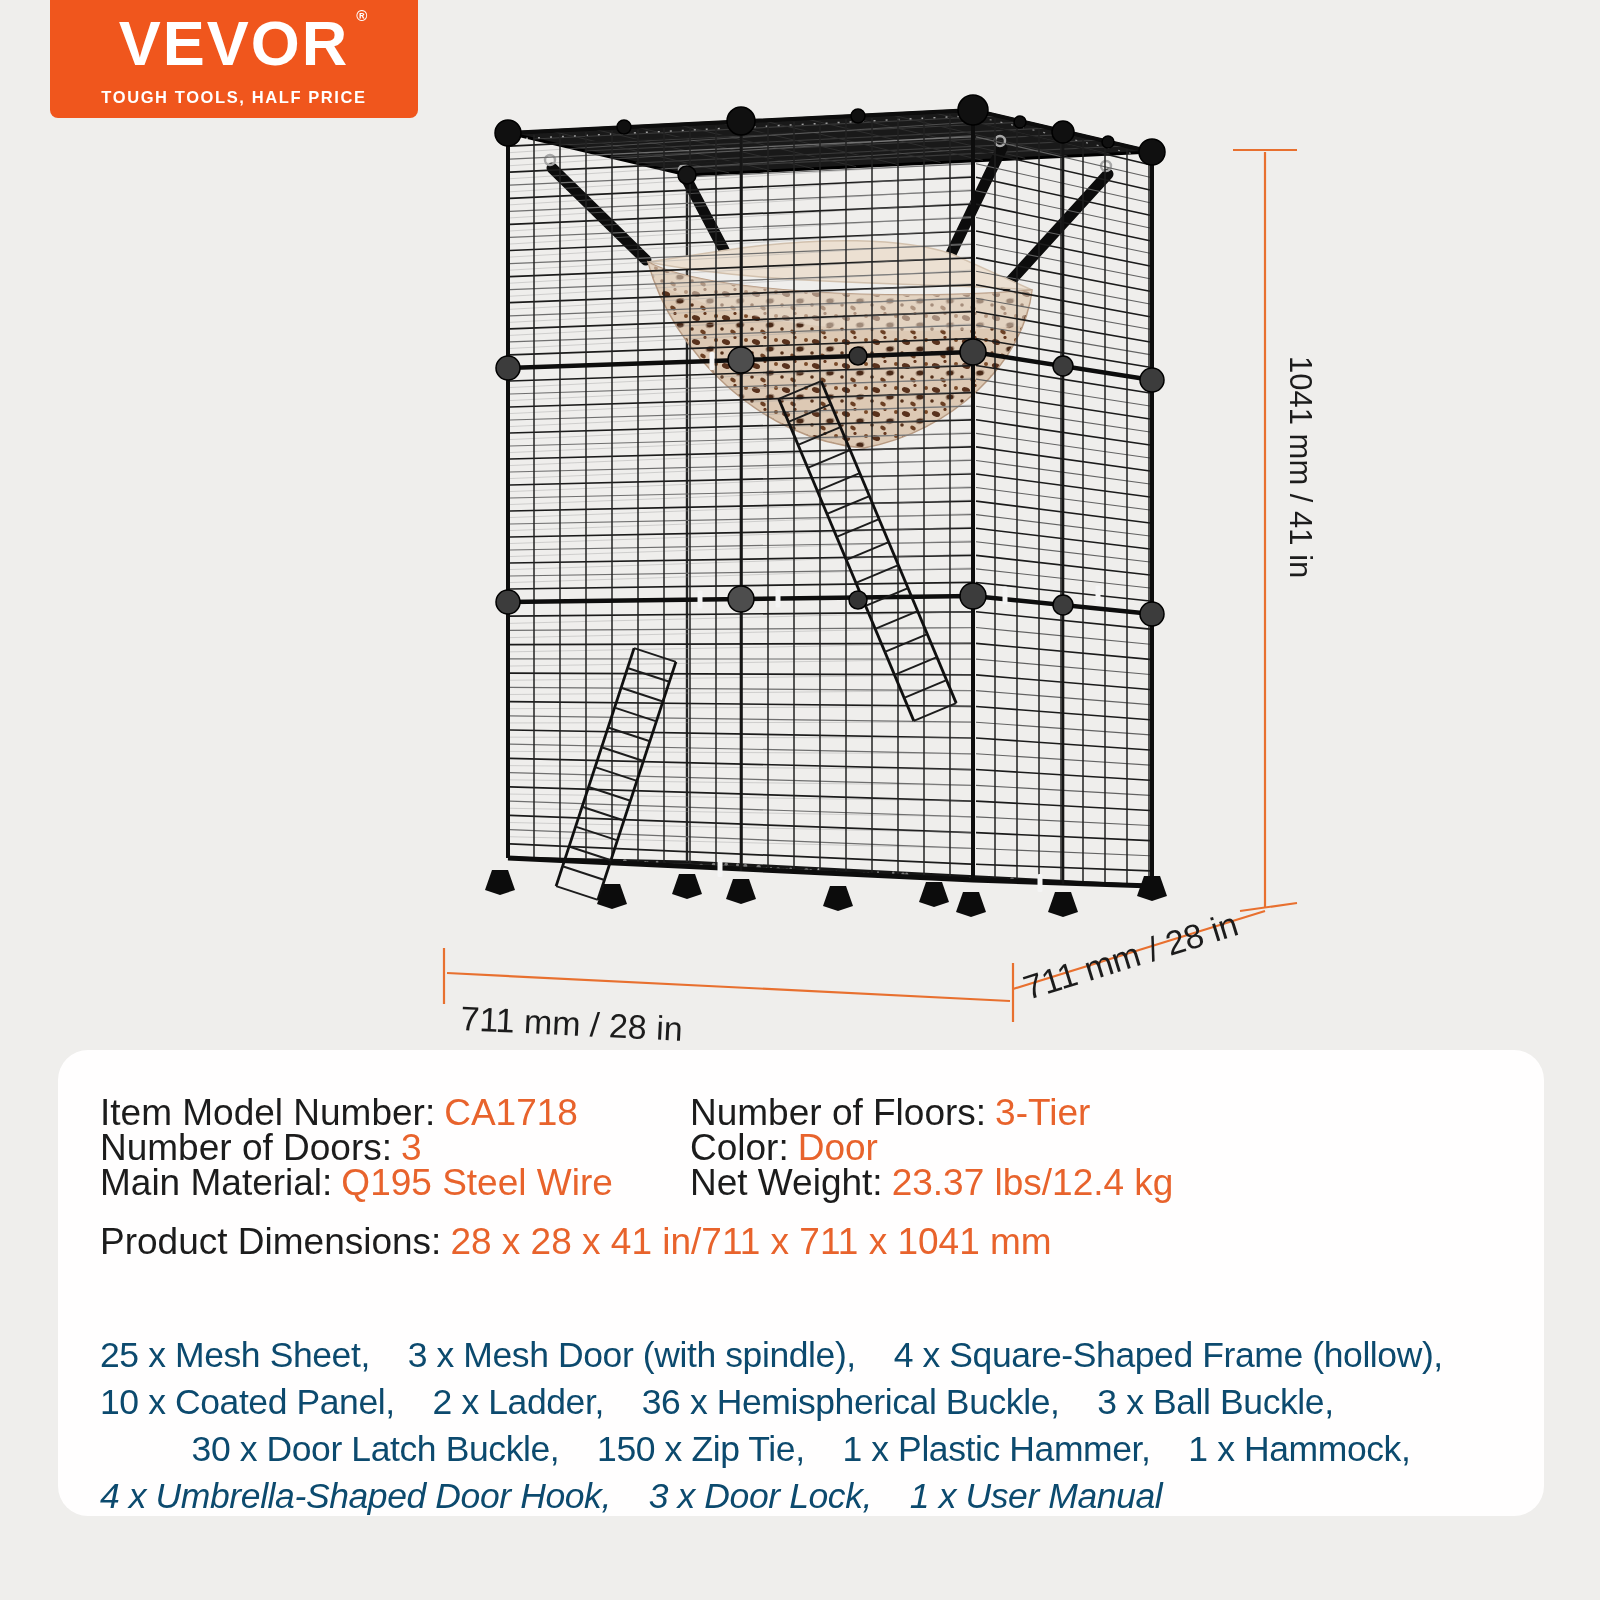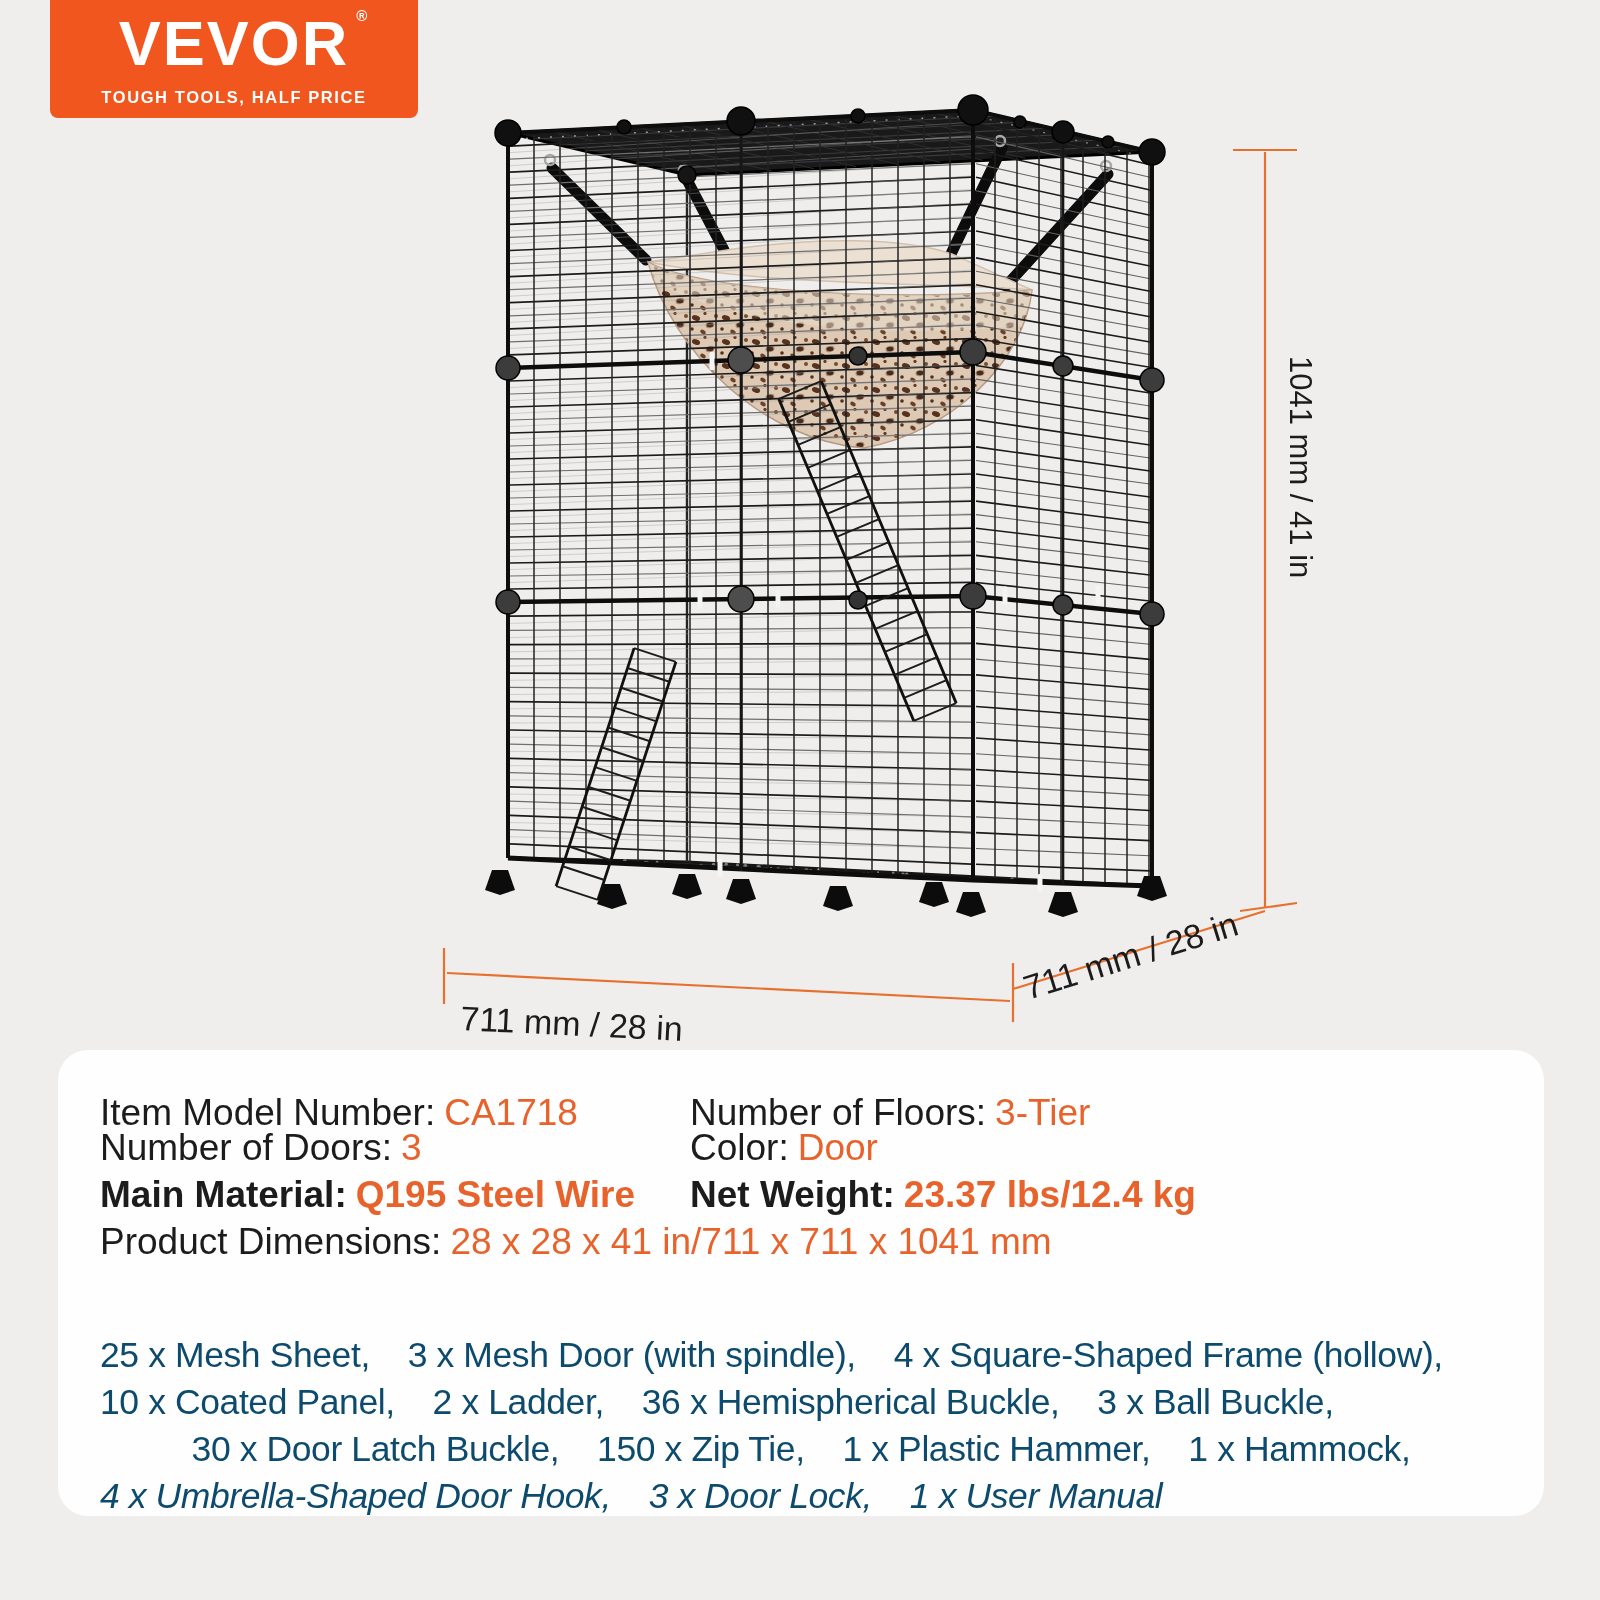--- a/index.html
+++ b/index.html
@@ -17,21 +17,21 @@
   
   svg.cage{position:absolute;left:420px;top:80px;width:930px;height:980px;}
 
   
   .spec-panel{position:absolute;left:58px;top:1050px;width:1486px;height:466px;background:#fffefe;border-radius:30px;}
   .spec-inner{position:absolute;left:42px;right:42px;top:0;bottom:0;}
   .spec-line{position:absolute;left:0;right:0;font-size:37px;color:#1c1c1c;white-space:nowrap;}
   .spec-col2{position:absolute;left:590px;top:0;}
   .v{color:#e8632c;margin-left:9px;}
   .pkg{color:#0c4a6e;font-size:35.5px;letter-spacing:-0.4px;white-space:pre;margin-top:17px;}
-  .l1{top:14px;margin-top:28px;} .l2{top:77px;} .l3{top:124px;font-weight:bold;} .l4{top:171px;} .l5{top:218px;}
+  .l1{top:14px;margin-top:28px;} .l2{top:77px;} .l3{top:112px;} .l4{top:171px;} .l5{top:218px;}
   .l6{top:268px;} .l7{top:315px;} .l8{top:362px;text-align:center;} .l9{top:409px;font-style:italic;}
 </style>
 </head>
 <body>
 
 <div class="stage">
 
   <div class="logo" style="background:#f0561d;">
     <div class="brand-row">
       <span class="brand">VEVOR</span>

